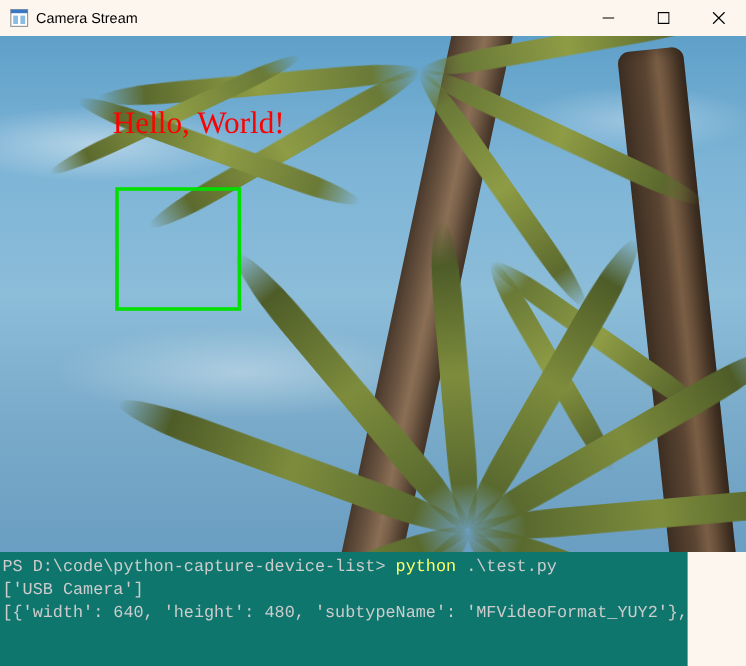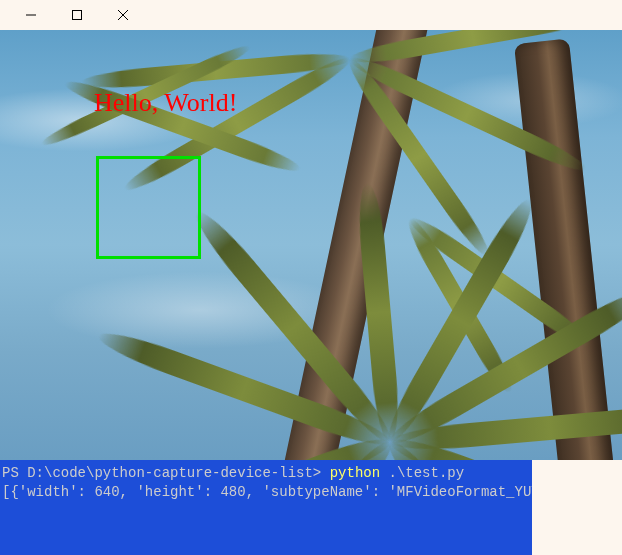--- a/index.html
+++ b/index.html
@@ -159,42 +159,53 @@
       top: 126px;
       width: 105px;
       height: 103px;
       border: 3px solid #00e000;
       background: transparent;
     }
     .terminal {
       position: absolute;
       left: 0;
       top: 460px;
-      width: 532px;
+      width: 573px;
       height: 95px;
-      background: #1d4ed8;
+      background: #0f766e;
       color: #cccccc;
       font-family: Consolas, "Courier New", monospace;
       font-size: 14px;
       line-height: 19px;
       padding: 4px 2px;
       white-space: nowrap;
       overflow: hidden;
     }
     .term-line {
       display: block;
     }
     .ps-prompt { color: #cccccc; }
     .ps-cmd-py { color: #ffff66; }
     .ps-cmd-arg { color: #cccccc; }
   </style>
 </head>
 <body>
 
 <div class="titlebar">
+  <div class="titlebar-left">
+    <span class="app-icon">
+      <svg width="16" height="16" viewBox="0 0 16 16">
+        <rect x="1" y="1" width="14" height="14" fill="#fff" stroke="#999" stroke-width="1"></rect>
+        <rect x="1" y="1" width="14" height="3" fill="#3b78c4"></rect>
+        <rect x="3" y="6" width="4" height="7" fill="#8abde0"></rect>
+        <rect x="9" y="6" width="4" height="7" fill="#8abde0"></rect>
+      </svg>
+    </span>
+    <span class="titlebar-title">Camera Stream</span>
+  </div>
   <div class="titlebar-controls">
     <button class="win-btn">
       <svg width="10" height="10" viewBox="0 0 10 10">
           <line x1="0" y1="5" x2="10" y2="5" stroke="#000" stroke-width="1"></line>
         </svg>
     </button>
     <button class="win-btn">
       <svg width="10" height="10" viewBox="0 0 10 10">
           <rect x="0.5" y="0.5" width="9" height="9" fill="none" stroke="#000" stroke-width="1"></rect>
         </svg>
@@ -240,14 +251,15 @@
 </div>
 
 <div class="terminal">
   <span class="term-line">
     <span class="ps-prompt">PS D:\code\python-capture-device-list&gt;</span>
     <span> </span>
     <span class="ps-cmd-py">python</span>
     <span> </span>
     <span class="ps-cmd-arg">.\test.py</span>
   </span>
+  <span class="term-line">['USB Camera']</span>
   <span class="term-line">[{'width': 640, 'height': 480, 'subtypeName': 'MFVideoFormat_YUY2'}, {'width': 352, 'heig</span>
 </div>
 
 </body></html>

